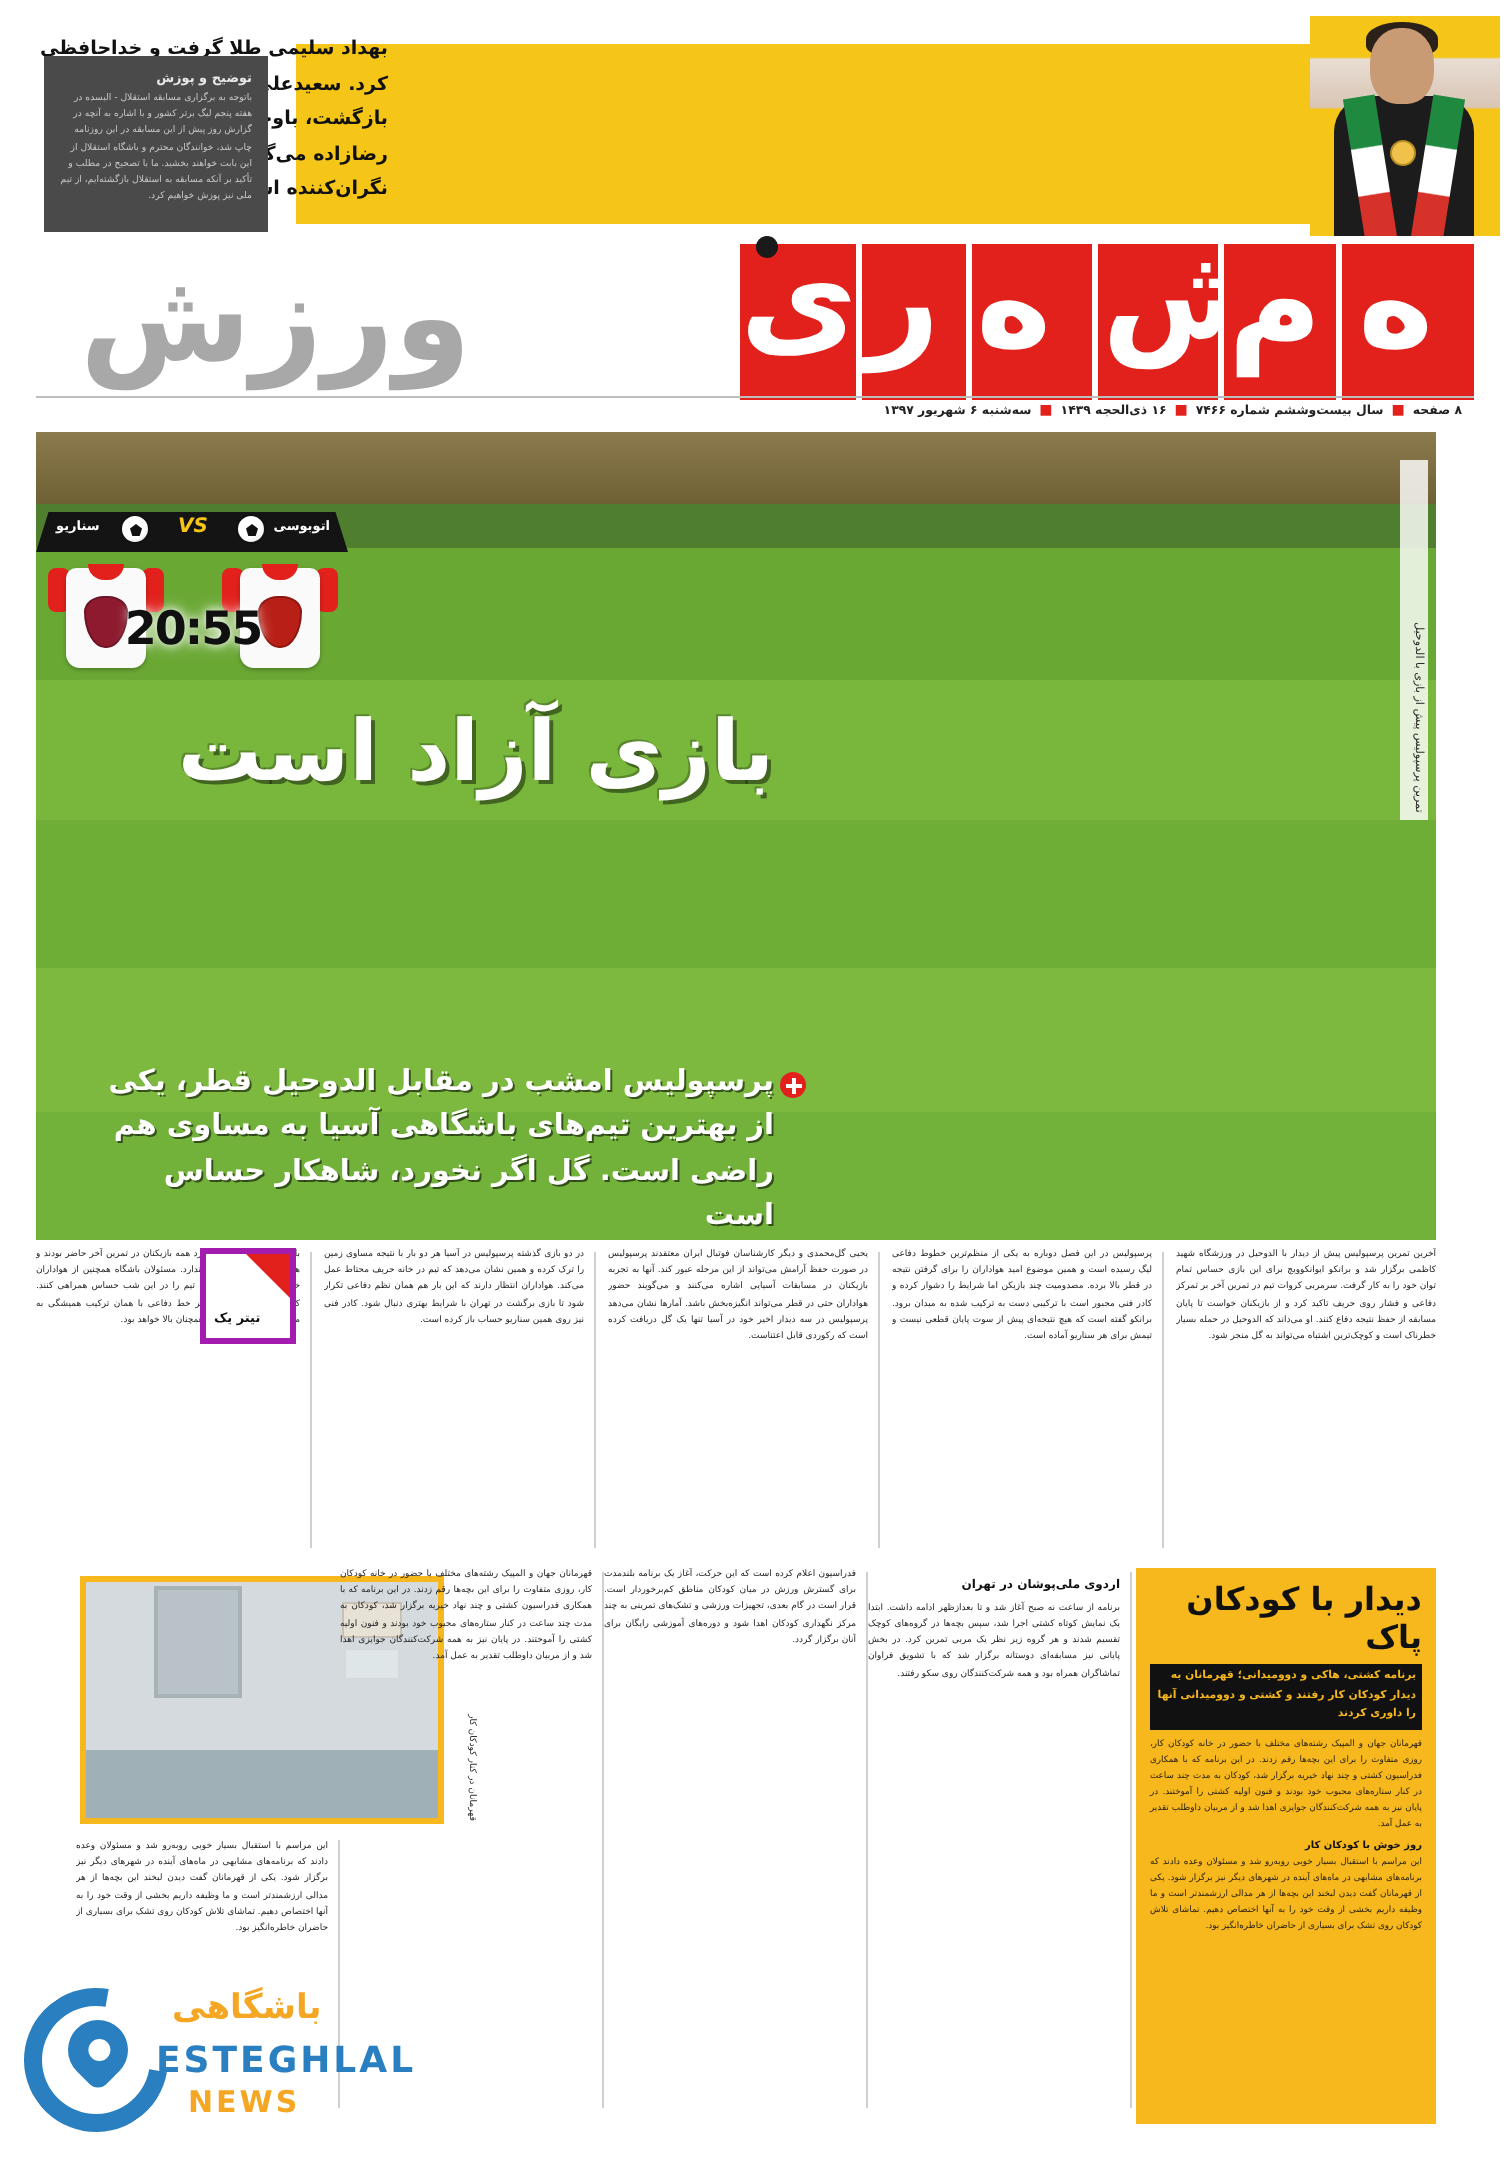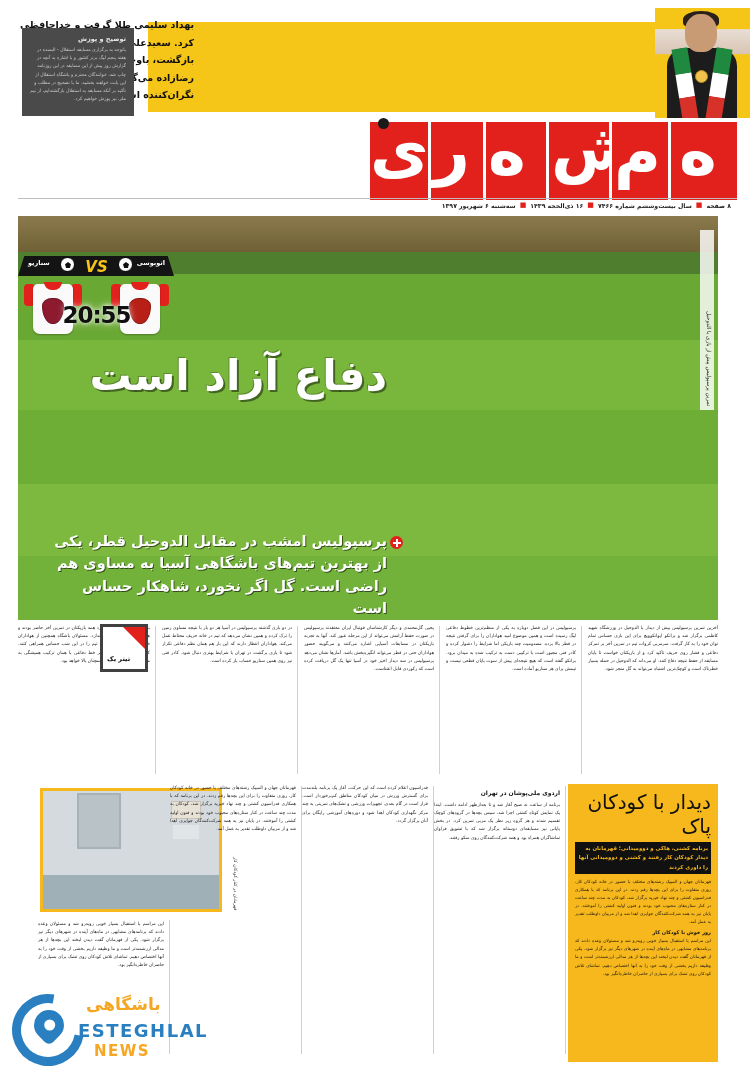--- a/index.html
+++ b/index.html
@@ -144,21 +144,21 @@
     background: #141414;
     clip-path: polygon(4% 0, 96% 0, 100% 100%, 0% 100%);
   }
   .mb-team {
     position: absolute; top: 5px; font-size: 6.5px; color: #fff; font-weight: bold; direction: rtl;
   }
   .mb-team-l { left: 14px; }
   .mb-team-r { right: 14px; }
   .mb-vs {
     position: absolute; left: 50%; top: 4px; transform: translateX(-50%);
-    font-size: 15px; font-weight: bold; color: #f5c518; font-style: italic;
+    font-size: 10px; font-weight: bold; color: #f5c518; font-style: italic;
   }
   .mb-ball {
     position: absolute; top: 3px; width: 15px; height: 15px; border-radius: 50%;
     background: radial-gradient(circle at 35% 30%, #fff 55%, #ddd 100%);
     border: 1px solid #111;
   }
   .mb-ball::after {
     content: ""; position: absolute; left: 4px; top: 4px; width: 6px; height: 6px;
     background: #111; clip-path: polygon(50% 0, 100% 38%, 81% 100%, 19% 100%, 0 38%);
   }
@@ -241,41 +241,41 @@
   }
   .col-sep { position: absolute; top: 2px; width: 1px; height: 148px; background: #d0d0d0; }
   .c1 { right: 0; }   .s1 { right: 136px; }
   .c2 { right: 142px; } .s2 { right: 278px; }
   .c3 { right: 284px; } .s3 { right: 420px; }
   .c4 { right: 426px; } .s4 { right: 562px; }
   .c5 { right: 568px; width: 132px; }
 
   .titr-box {
     position: absolute; right: 2px; top: 0px; width: 48px; height: 48px;
-    border: 3px solid #404040; background: #fff; float: left;
+    border: 3px solid #a21caf; background: #fff; float: left;
   }
   .titr-tri {
     position: absolute; right: 0; top: 0; width: 0; height: 0;
     border-left: 22px solid transparent; border-top: 22px solid #e2211c;
   }
   .titr-label {
     position: absolute; left: 4px; bottom: 3px; font-size: 6.5px; font-weight: bold; color: #111;
   }
 
   
   .bottom {
     position: absolute; left: 18px; top: 784px; width: 700px; height: 278px;
   }
   .bottom-yellow {
     position: absolute; right: 0; top: 0; width: 150px; height: 278px;
     background: #f6b81c;
     padding: 6px 7px; direction: rtl; text-align: right;
   }
   .by-title {
-    font-size: 20px; font-weight: normal; color: #111; line-height: 1.2; margin-bottom: 4px;
+    font-size: 16px; font-weight: bold; color: #111; line-height: 1.2; margin-bottom: 4px;
   }
   .by-deck {
     background: #111; color: #f6b81c; font-size: 5.4px; font-weight: bold;
     line-height: 1.75; padding: 2px 3px; margin-bottom: 4px;
   }
   .by-body { font-size: 4.4px; color: #2a2115; line-height: 1.82; text-align: justify; }
   .by-sub {
     font-size: 5px; font-weight: bold; color: #111; margin: 3px 0 2px 0;
   }
 
@@ -391,20 +391,21 @@
         <span class="mast-glyph" style="left:2px;top:-2px;">ه</span>
       </div>
       <div class="mast-tile" style="width:52px;height:78px;">
         <span class="mast-glyph" style="left:2px;top:-4px;">ر</span>
       </div>
       <div class="mast-tile" style="width:58px;height:78px;">
         <span class="mast-glyph" style="left:0px;top:-4px;">ی</span>
       </div>
     </div>
     <div class="mast-dot"></div>
+    <div class="mast-gray">ورزش</div>
   </div>
 
   <div class="date-rule"></div>
   <div class="date-line">
     <span>سه‌شنبه ۶ شهریور ۱۳۹۷</span>
     <span class="dsep">■</span>
     <span>۱۶ ذی‌الحجه ۱۴۳۹</span>
     <span class="dsep">■</span>
     <span>سال بیست‌وششم  شماره ۷۴۶۶</span>
     <span class="dsep">■</span>
@@ -490,21 +491,21 @@
       <div class="j-sleeve j-sl-r"></div>
       <div class="j-body"></div>
       <div class="j-collar"></div>
       <div class="j-crest qatar"></div>
     </div>
 
     <div class="mb-time">20:55</div>
   </div>
 
   <div class="hero-head">
-    <div class="hl1">دفاع آزاد است</div>
+    <div class="hl1">بازی آزاد است</div>
   </div>
   <div class="lead-plus"></div>
   <div class="hero-lead">پرسپولیس امشب در مقابل الدوحیل قطر، یکی از بهترین تیم‌های باشگاهی آسیا به مساوی هم راضی است. گل اگر نخورد، شاهکار حساس است</div>
 
   <div class="article-zone">
     <div class="col c1">آخرین تمرین پرسپولیس پیش از دیدار با الدوحیل در ورزشگاه شهید کاظمی برگزار شد و برانکو ایوانکوویچ برای این بازی حساس تمام توان خود را به کار گرفت. سرمربی کروات تیم در تمرین آخر بر تمرکز دفاعی و فشار روی حریف تاکید کرد و از بازیکنان خواست تا پایان مسابقه از حفظ نتیجه دفاع کنند. او می‌داند که الدوحیل در حمله بسیار خطرناک است و کوچک‌ترین اشتباه می‌تواند به گل منجر شود.</div>
     <div class="col-sep s1"></div>
     <div class="col c2">پرسپولیس در این فصل دوباره به یکی از منظم‌ترین خطوط دفاعی لیگ رسیده است و همین موضوع امید هواداران را برای گرفتن نتیجه در قطر بالا برده. مصدومیت چند بازیکن اما شرایط را دشوار کرده و کادر فنی مجبور است با ترکیبی دست به ترکیب شده به میدان برود. برانکو گفته است که هیچ نتیجه‌ای پیش از سوت پایان قطعی نیست و تیمش برای هر سناریو آماده است.</div>
     <div class="col-sep s2"></div>
     <div class="col c3">یحیی گل‌محمدی و دیگر کارشناسان فوتبال ایران معتقدند پرسپولیس در صورت حفظ آرامش می‌تواند از این مرحله عبور کند. آنها به تجربه بازیکنان در مسابقات آسیایی اشاره می‌کنند و می‌گویند حضور هواداران حتی در قطر می‌تواند انگیزه‌بخش باشد. آمارها نشان می‌دهد پرسپولیس در سه دیدار اخیر خود در آسیا تنها یک گل دریافت کرده است که رکوردی قابل اعتناست.</div>

